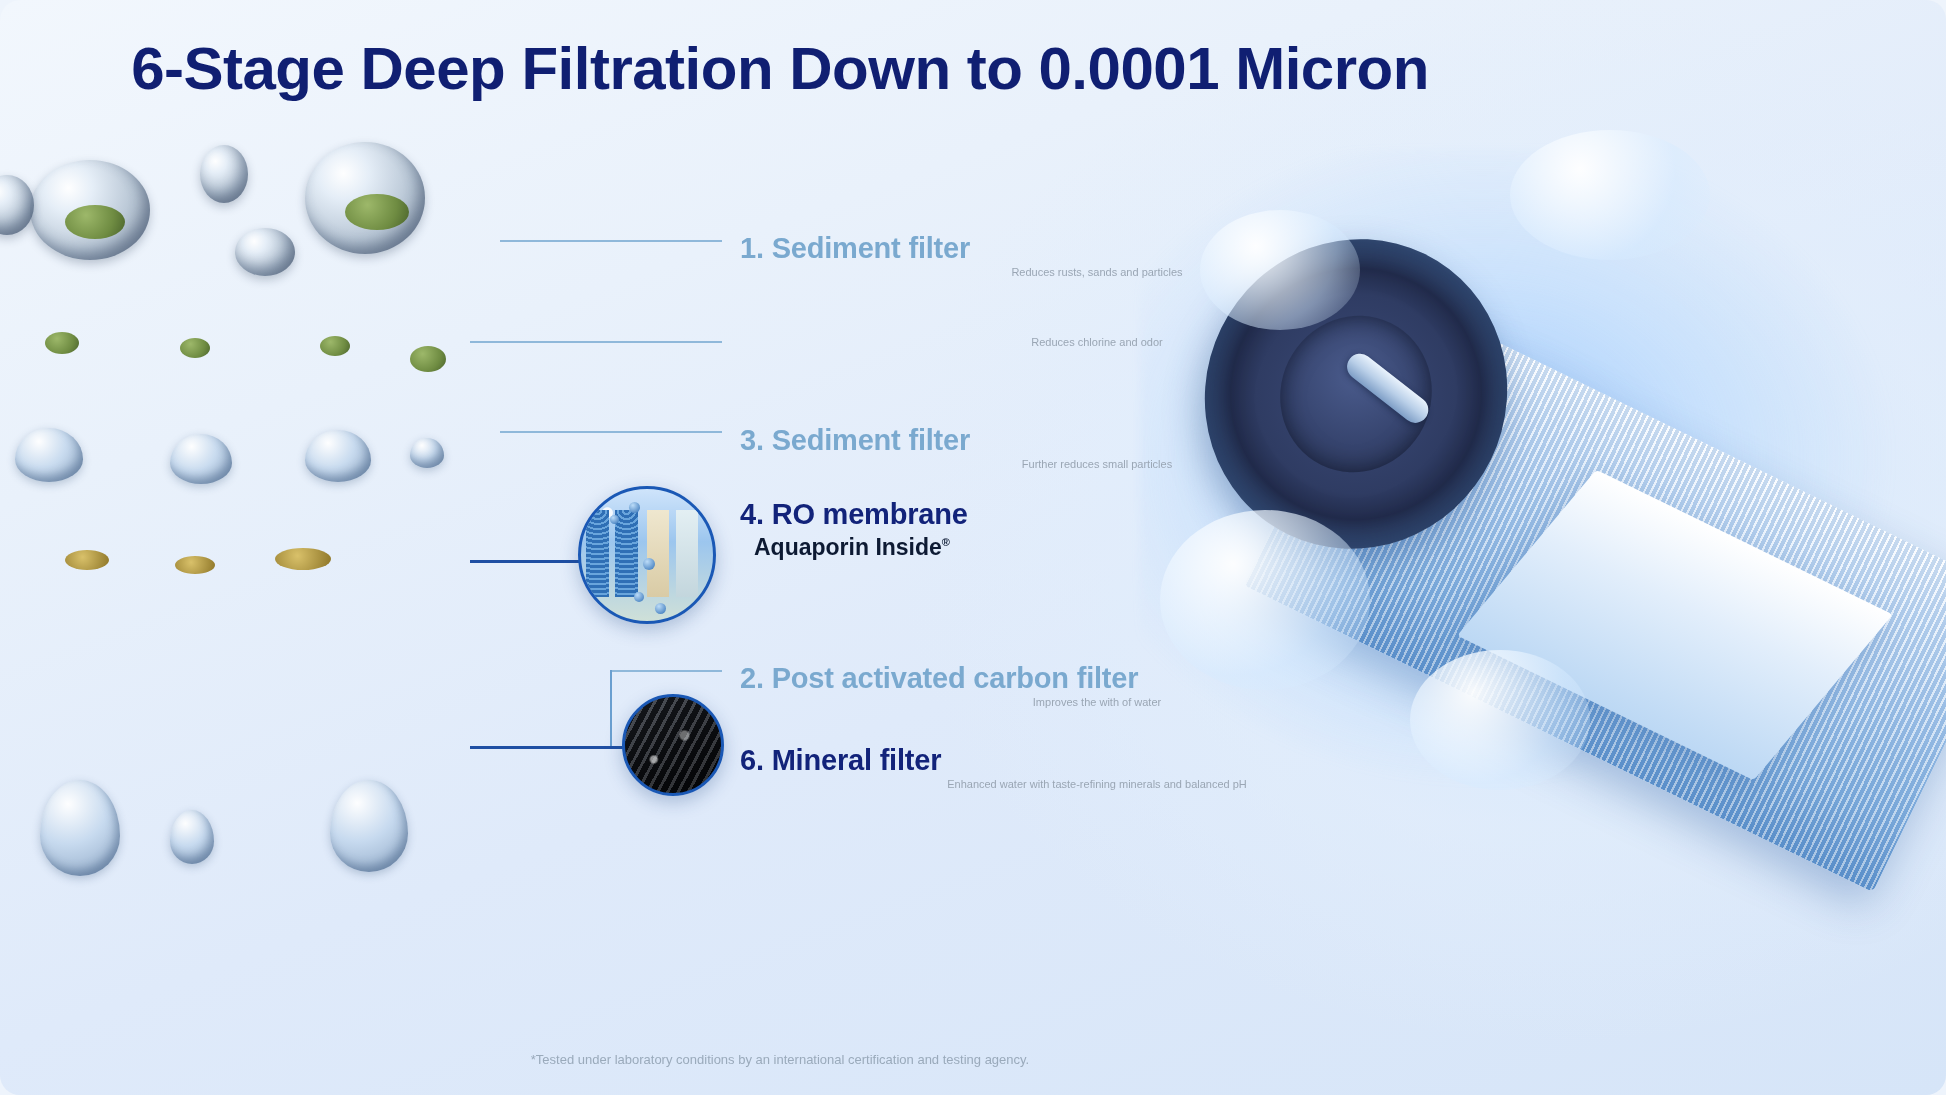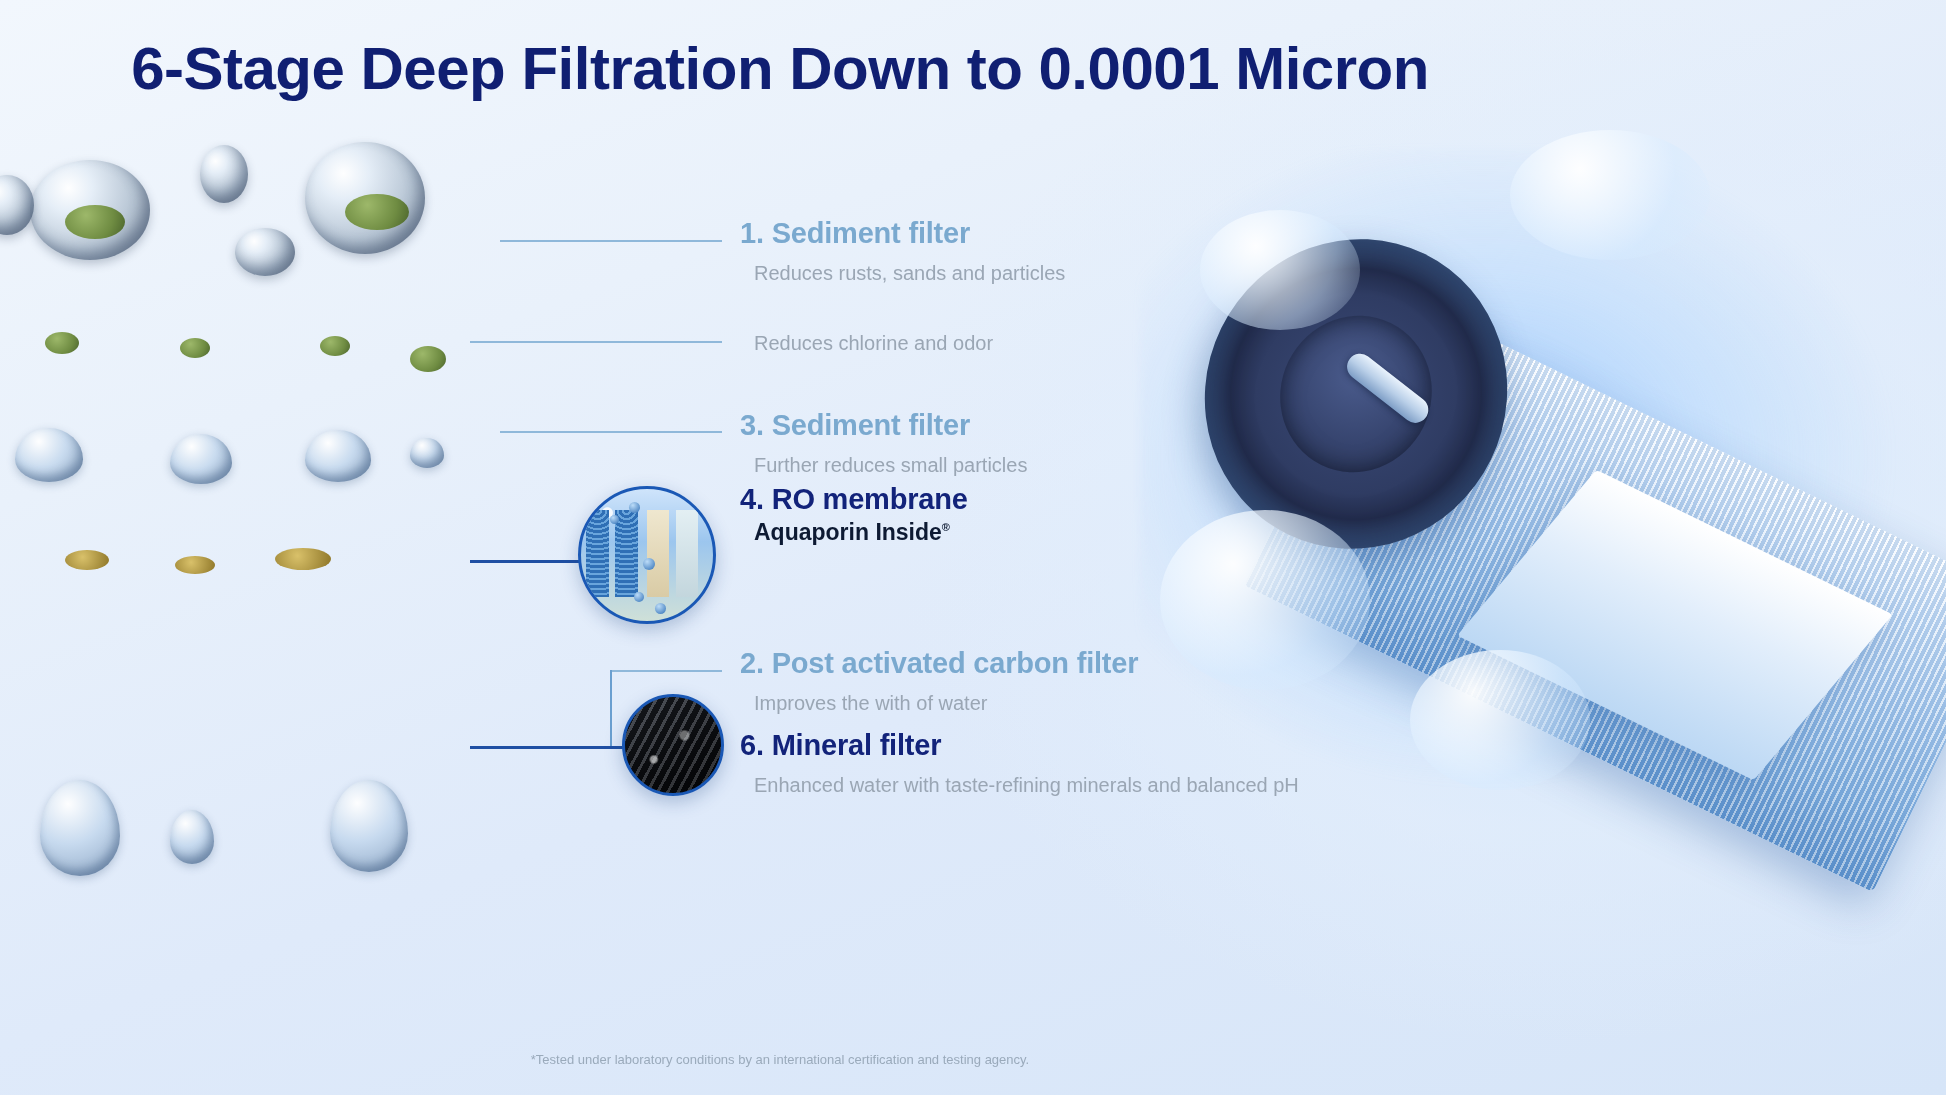--- a/index.html
+++ b/index.html
@@ -11,20 +11,21 @@
     font-family: "Liberation Sans", sans-serif;
   }
   #canvas {
     position: relative;
     width: 1946px;
     height: 1095px;
     overflow: hidden;
     background:
       radial-gradient(ellipse 900px 700px at 1560px 520px, rgba(214,233,252,0.95) 0%, rgba(226,238,252,0.6) 45%, rgba(231,240,252,0) 75%),
       linear-gradient(160deg, #f2f7fd 0%, #e9f1fb 28%, #dfeafa 58%, #d6e5f8 100%);
+    border-radius: 20px;
   }
 
   
   .title {
     position: absolute;
     left: 0;
     top: 34px;
     width: 1560px;
     text-align: center;
     font-size: 60px;
@@ -190,39 +191,39 @@
   .splash {
     position: absolute;
     border-radius: 50%;
     background: radial-gradient(circle at 35% 30%, rgba(255,255,255,.95), rgba(215,235,255,.5) 60%, rgba(180,215,250,0) 100%);
   }
 
   
   .labels {
     position: absolute;
     left: 740px;
-    top: 0;
+    top: 15px;
     width: 720px;
     height: 818px;
   }
   .label-item { position: absolute; left: 0; width: 700px; }
   .label-title {
     font-size: 29px;
     font-weight: bold;
     letter-spacing: -0.2px;
     line-height: 1.1;
     white-space: nowrap;
   }
   .label-title.lt {  color: #7aa9cf; }
   .label-title.dk {  color: #12237a; }
   .label-sub {
-    font-size: 20px;
+    font-size: 11px;
     line-height: 1.35;
     color: #9aa6b4;
-    margin-top: 10px;
+    text-align: center;
   }
   .brand-line {
     font-size: 23px;
     font-weight: bold;
     color: #0d1a33;
     margin-top: 3px;
     margin-left: 14px;
   }
   .brand-line sup { font-size: 11px; vertical-align: super; }
   .para {

